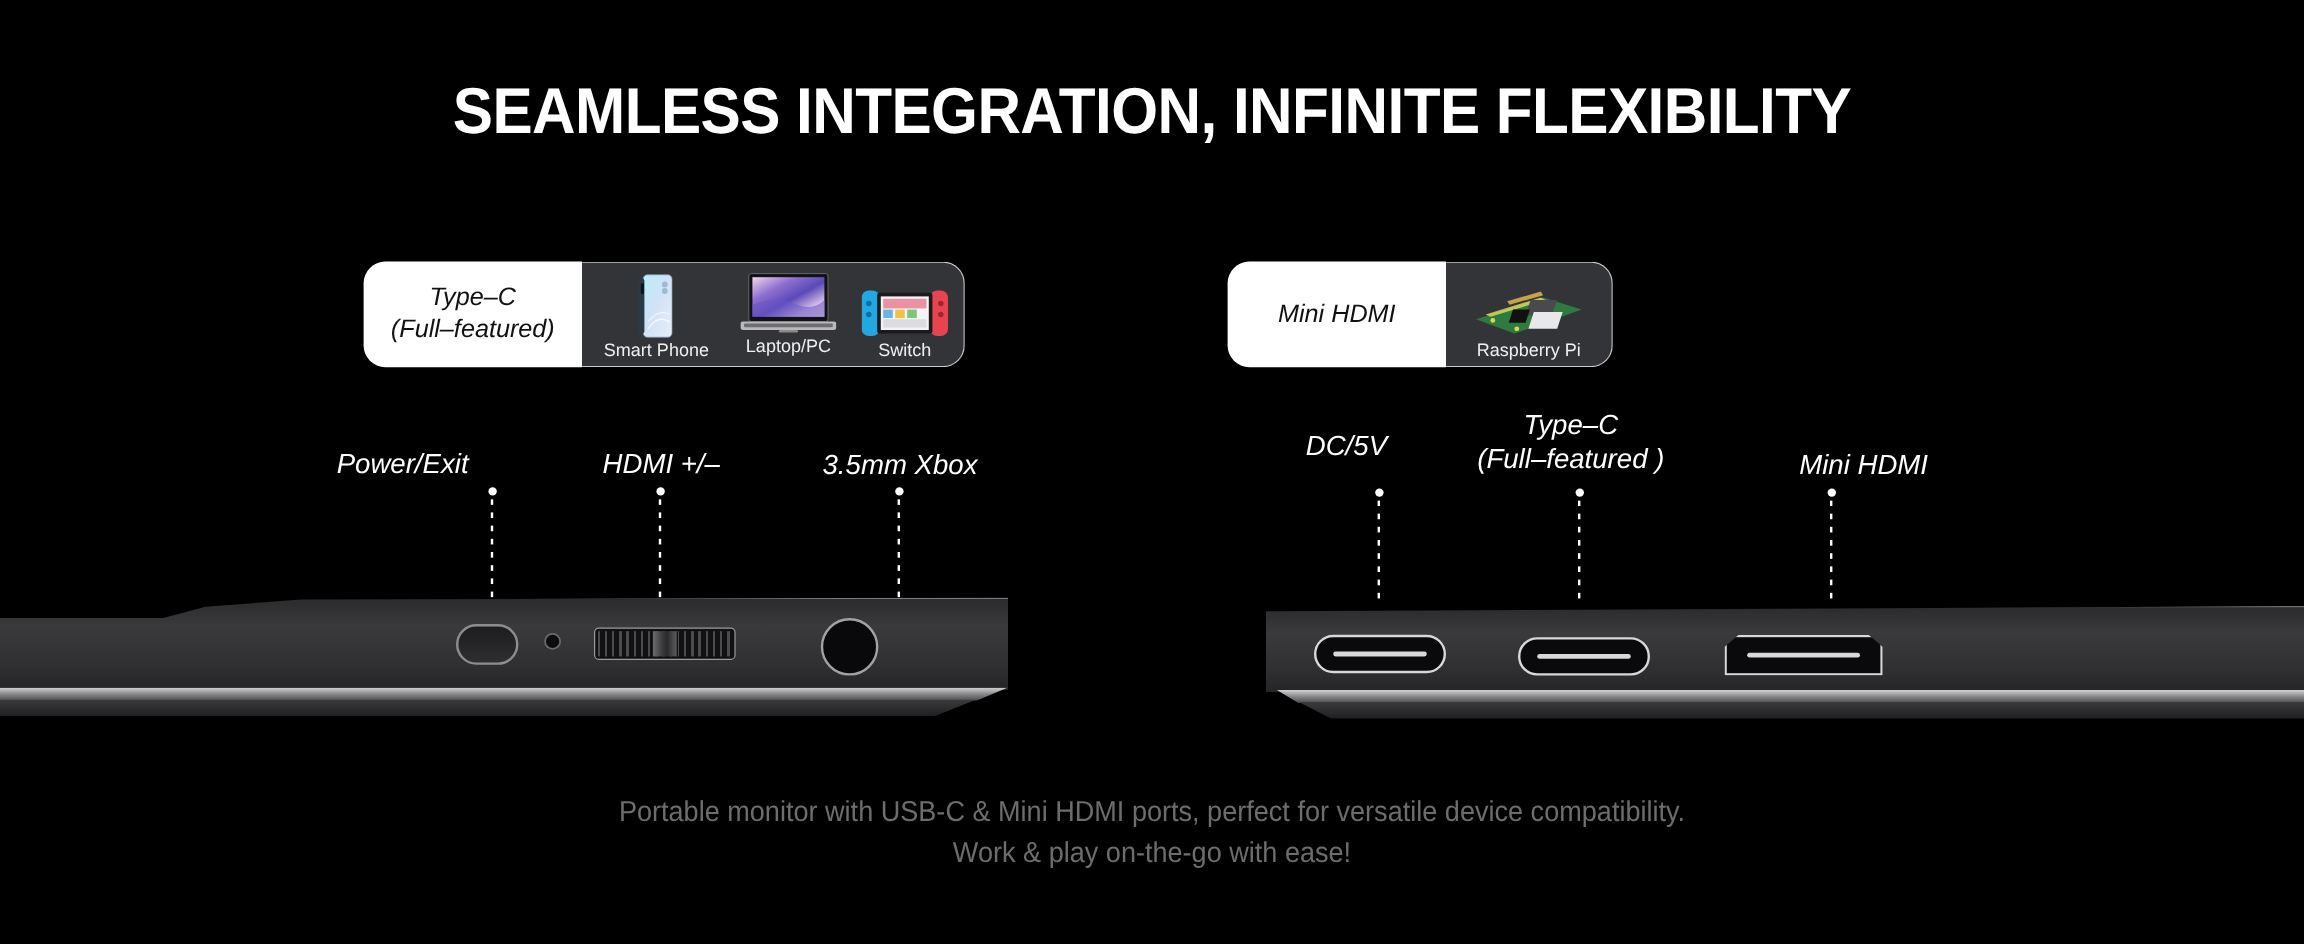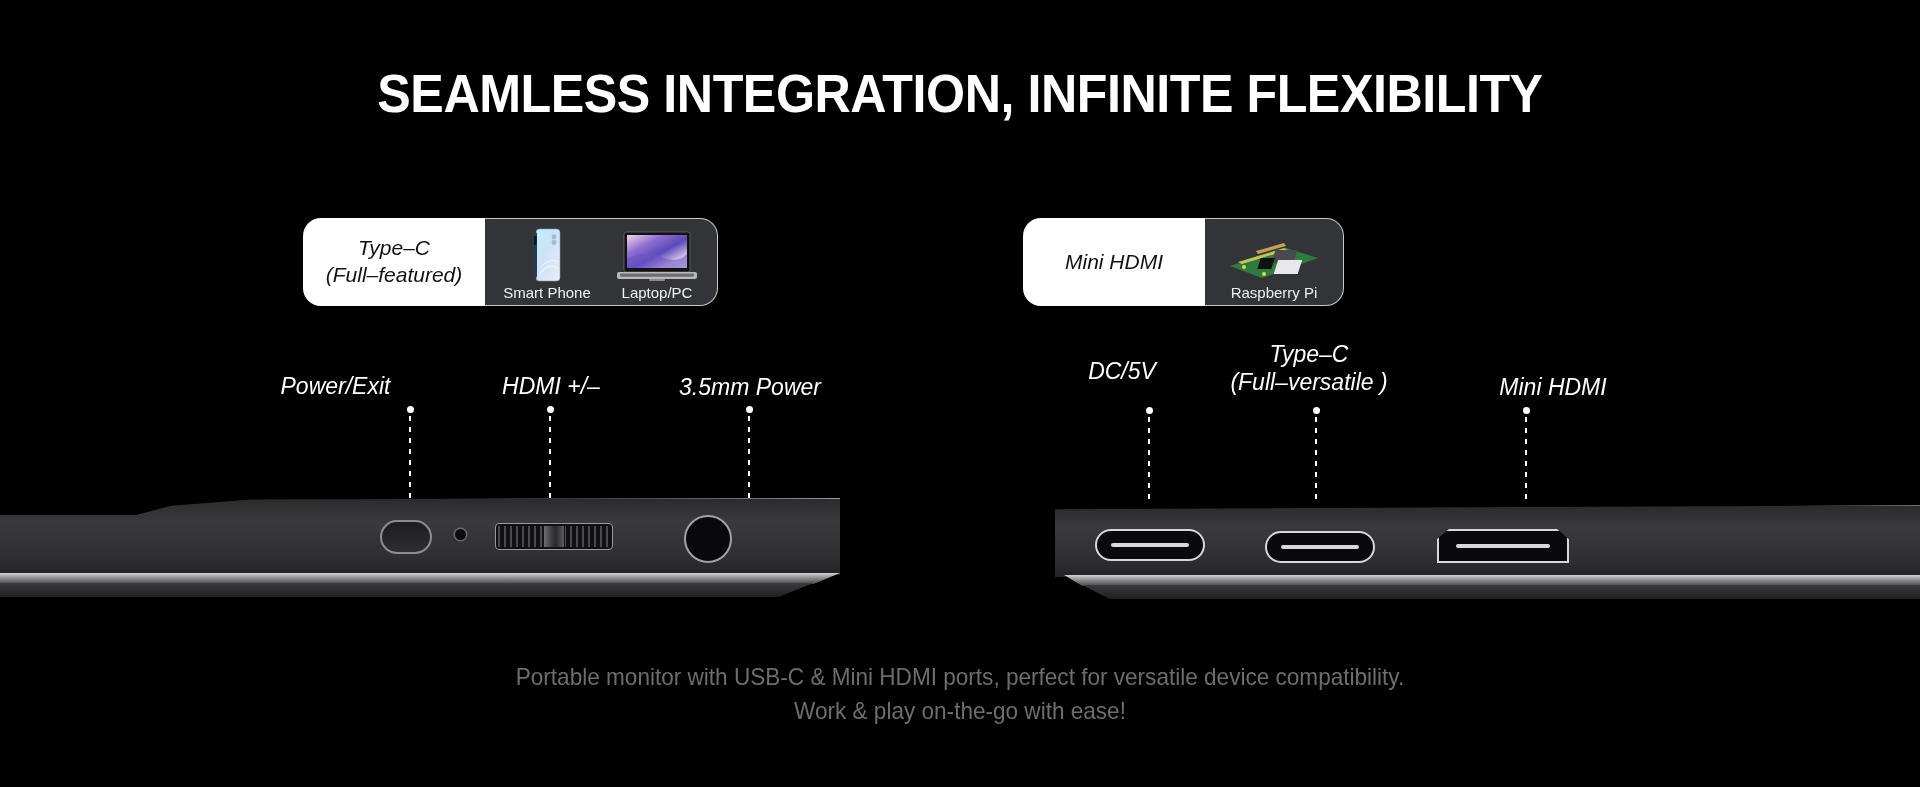--- a/index.html
+++ b/index.html
@@ -178,21 +178,21 @@
             <circle cx="22" cy="9" r="2.4" fill="#8fb2c9" opacity="0.8"></circle>
             <circle cx="22" cy="14.5" r="2.4" fill="#8fb2c9" opacity="0.8"></circle>
             <path d="M8 46 Q16 34 26 40" stroke="#fff" stroke-width="1.1" fill="none" opacity="0.75"></path>
             <path d="M8 40 Q17 29 26 34" stroke="#fff" stroke-width="1" fill="none" opacity="0.6"></path>
           </svg>
         </div>
         <div class="dev-name">Smart Phone</div>
       </div>
 
 
-      <div class="dev" style="width:108px;">
+      <div class="dev" style="width:108px;justify-content:center;">
         <div class="dev-art">
           <svg width="80" height="52" viewBox="0 0 80 52">
             <defs>
                 <linearGradient id="glap" x1="0" y1="0" x2="1" y2="1">
               <stop offset="0%" stop-color="#f0d7e8"></stop>
                   <stop offset="30%" stop-color="#8f6fd0"></stop>
               <stop offset="55%" stop-color="#5b49b8"></stop>
                   <stop offset="80%" stop-color="#d7c0e8"></stop>
               <stop offset="100%" stop-color="#efe3f2"></stop>
                 </linearGradient>
@@ -201,20 +201,40 @@
             <rect x="10" y="5" width="60" height="33" fill="url(#glap)"></rect>
             <path d="M10 28 Q30 20 45 27 T70 24 L70 38 L10 38 Z" fill="#6a55c4" opacity="0.55"></path>
             <rect x="0" y="42" width="80" height="7" rx="2" fill="#b9b9bb"></rect>
             <rect x="3" y="43.5" width="74" height="3.2" rx="1" fill="#6e6e70"></rect>
             <rect x="32" y="49" width="16" height="2" rx="1" fill="#8a8a8c"></rect>
           </svg>
         </div>
         <div class="dev-name">Laptop/PC</div>
       </div>
 
+      <div class="dev" style="width:86px;">
+        <div class="dev-art">
+          <svg width="72" height="42" viewBox="0 0 72 42">
+            <rect x="0" y="2" width="15" height="38" rx="6" fill="#22a7e0"></rect>
+            <rect x="57" y="2" width="15" height="38" rx="6" fill="#e8434e"></rect>
+            <rect x="13" y="4" width="46" height="34" rx="2" fill="#1b1b1d"></rect>
+            <rect x="16" y="7" width="40" height="28" fill="#f4f4f6"></rect>
+            <rect x="18" y="9" width="36" height="8" fill="#e2506a" opacity="0.6"></rect>
+            <rect x="18" y="18" width="8" height="7" fill="#6ab4e0"></rect>
+            <rect x="28" y="18" width="8" height="7" fill="#f0c24a"></rect>
+            <rect x="38" y="18" width="8" height="7" fill="#7bc67b"></rect>
+            <rect x="18" y="26" width="36" height="7" fill="#dcdce0"></rect>
+            <circle cx="6" cy="13" r="2.3" fill="#0e6f9c"></circle>
+              <circle cx="6" cy="22" r="2.3" fill="#0e6f9c"></circle>
+            <circle cx="66" cy="13" r="2.3" fill="#9c2733"></circle>
+              <circle cx="66" cy="22" r="2.3" fill="#9c2733"></circle>
+          </svg>
+        </div>
+        <div class="dev-name">Switch</div>
+      </div>
 
     </div>
   </div>
 
   <div class="badge" style="left:1023px; top:218px;">
     <div class="badge-label" style="width:182px;">
       <div>Mini HDMI</div>
     </div>
     <div class="badge-strip">
 
@@ -250,38 +270,38 @@
 
   <div class="callout" style="left:455px; top:372px; width:192px;">
     <div>HDMI +/–</div>
   </div>
   <div class="calloutline" style="left:549px; top:406px; height:92px;">
     <div class="dot"></div>
     <div class="dash"></div>
   </div>
 
   <div class="callout" style="left:640px; top:373px; width:220px;">
-    <div>3.5mm Power</div>
+    <div>3.5mm Xbox</div>
   </div>
   <div class="calloutline" style="left:748px; top:406px; height:92px;">
     <div class="dot"></div>
     <div class="dash"></div>
   </div>
 
   <div class="callout" style="left:1047px; top:357px; width:150px;">
     <div>DC/5V</div>
   </div>
   <div class="calloutline" style="left:1148px; top:407px; height:98px;">
     <div class="dot"></div>
     <div class="dash"></div>
   </div>
 
   <div class="callout" style="left:1190px; top:340px; width:238px;">
     <div>Type–C</div>
-    <div>(Full–versatile )</div>
+    <div>(Full–featured )</div>
   </div>
   <div class="calloutline" style="left:1315px; top:407px; height:98px;">
     <div class="dot"></div>
     <div class="dash"></div>
   </div>
 
   <div class="callout" style="left:1448px; top:373px; width:210px;">
     <div>Mini HDMI</div>
   </div>
   <div class="calloutline" style="left:1525px; top:407px; height:98px;">

